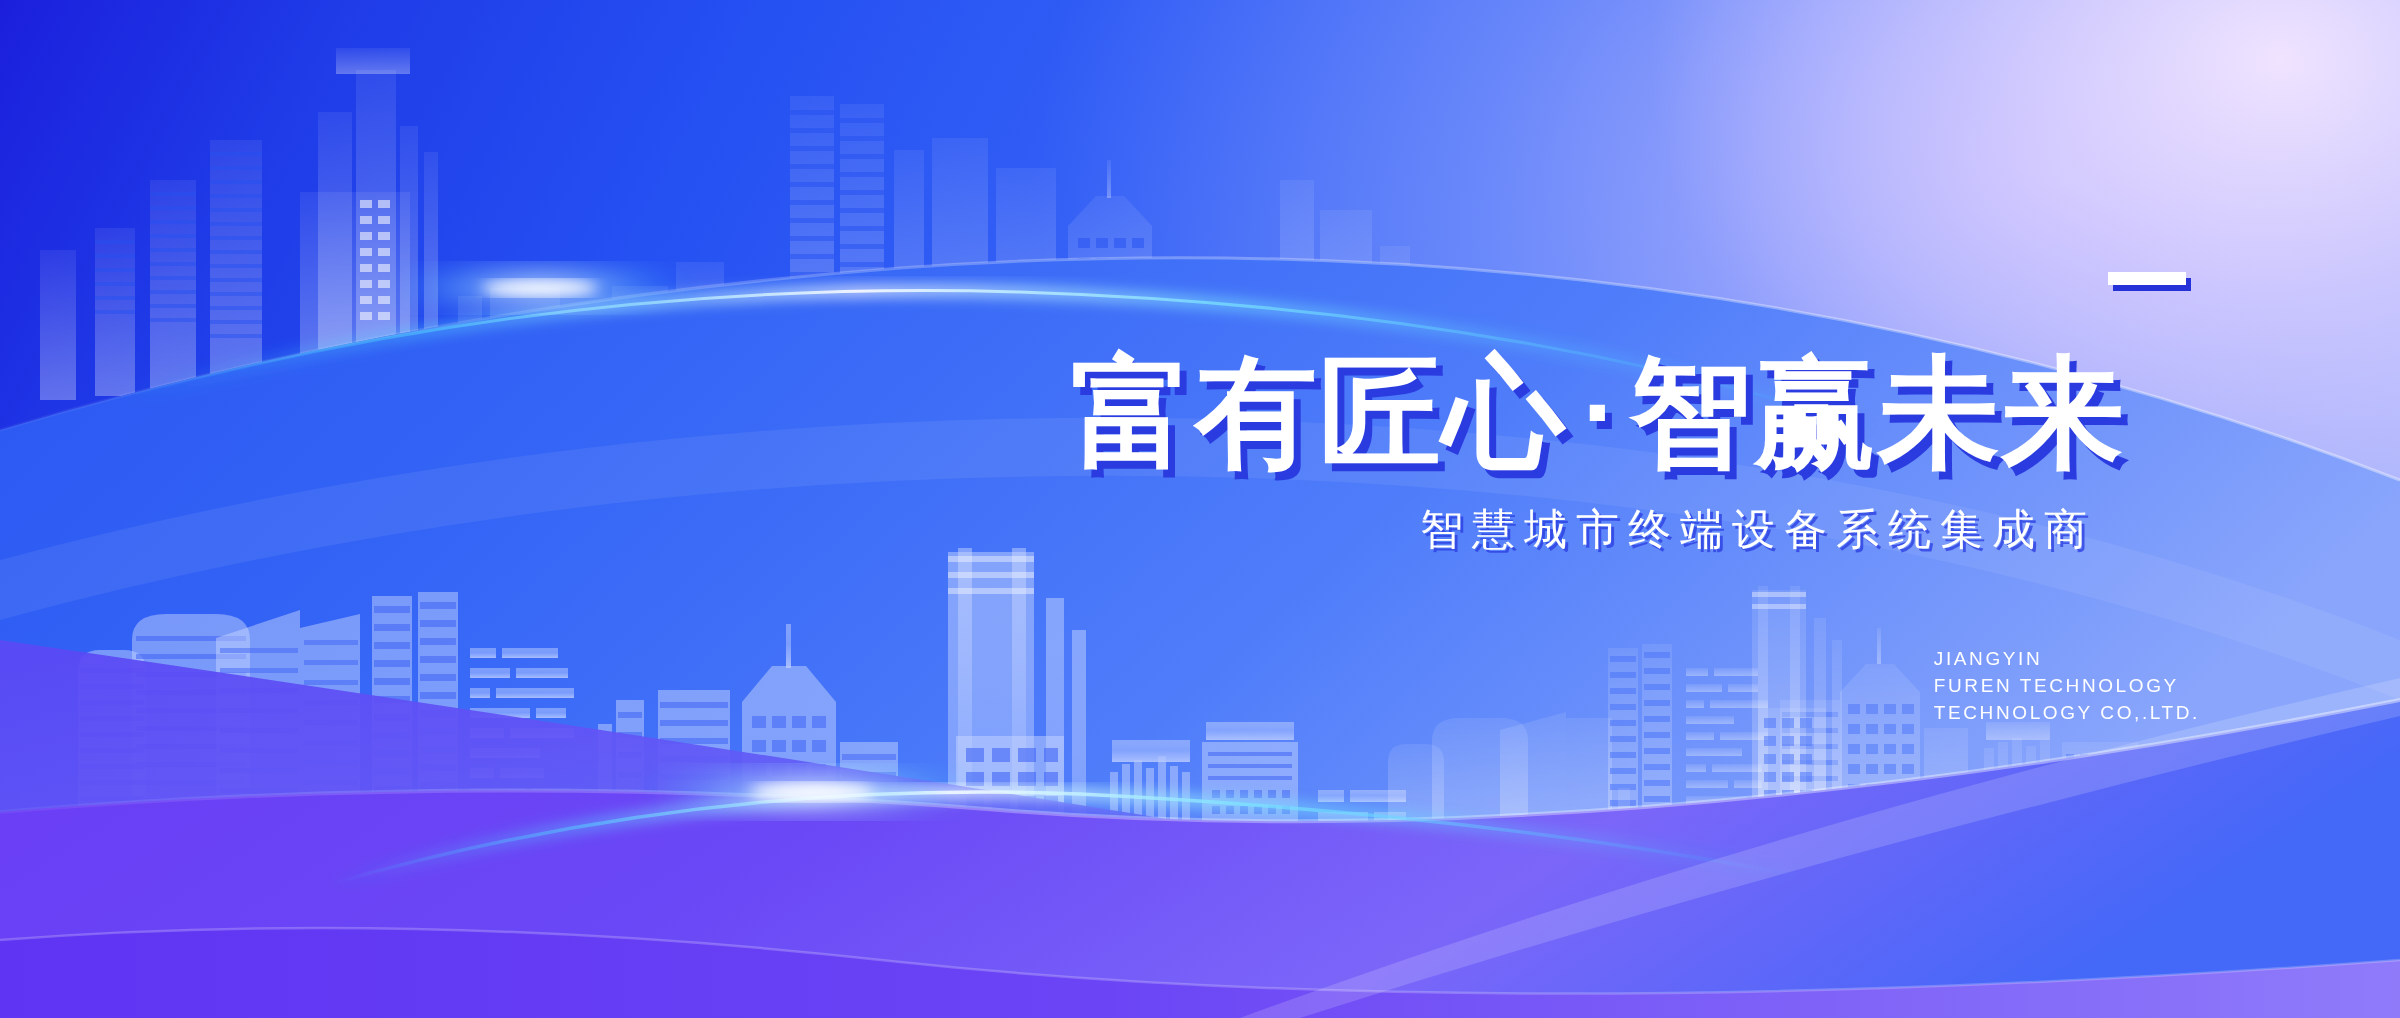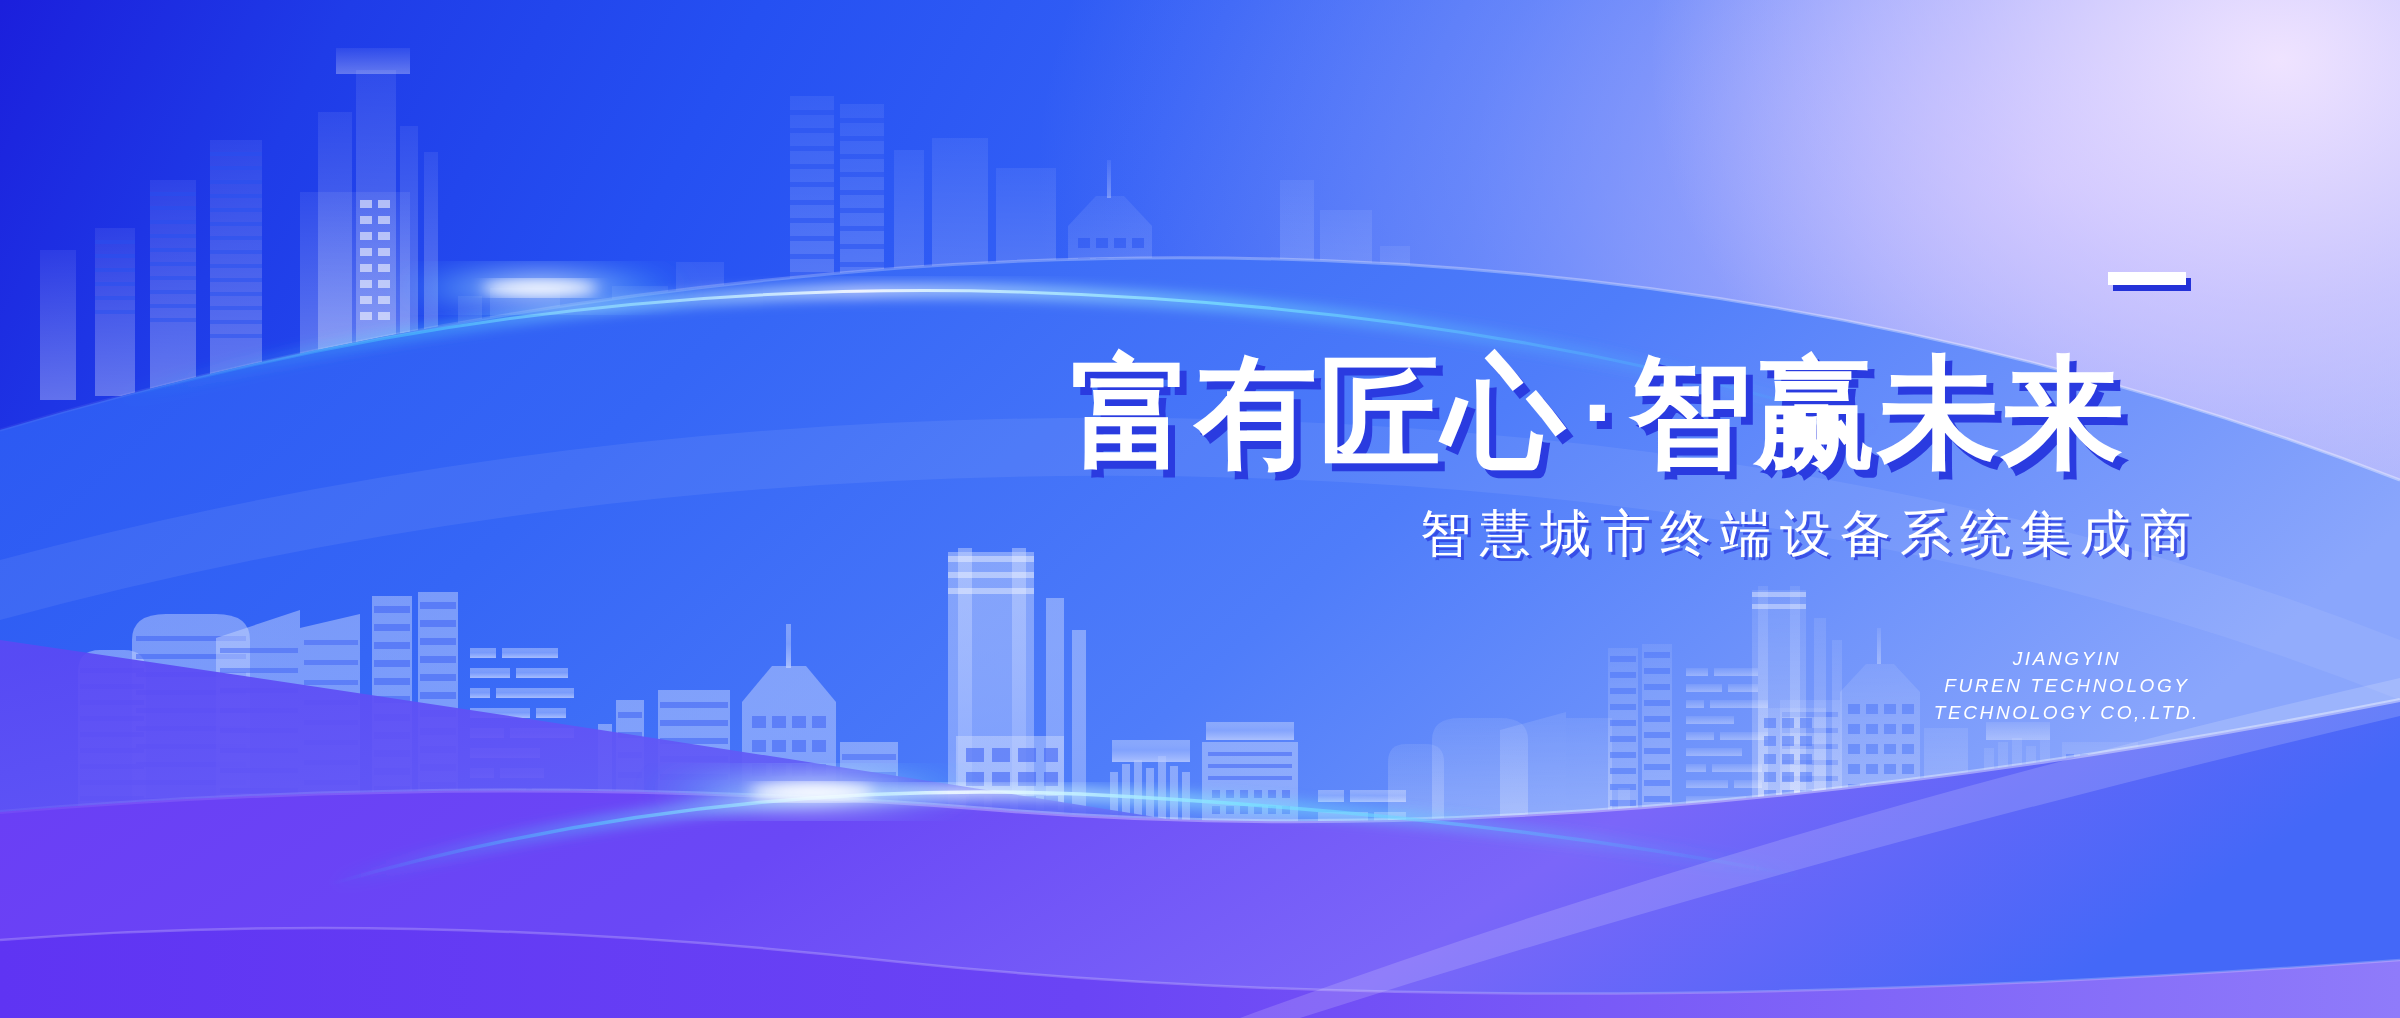--- a/index.html
+++ b/index.html
@@ -33,35 +33,34 @@
     letter-spacing:2px;
     white-space:nowrap;
     text-shadow:7px 8px 0 #2a3be0;
     font-family:"DejaVu Sans","Liberation Sans",sans-serif;
     margin-left:16px;
   }
   #headline .dot{font-size:86px;vertical-align:12px;padding:0 14px;}
 
   #subtitle{
     position:absolute;left:1420px;top:508px;
-    font-size:51px;line-height:1;
+    font-size:43px;line-height:1;
     font-weight:400;color:#ffffff;
     letter-spacing:9px;
     white-space:nowrap;
     text-shadow:3px 3px 0 rgba(42,59,224,.75);
     font-family:"DejaVu Sans","Liberation Sans",sans-serif;
   }
 
   #english{
     position:absolute;right:200px;top:645px;
-    text-align:center;color:#ffffff;
+    text-align:left;color:#ffffff;
     font-size:19px;line-height:27px;
     letter-spacing:2.6px;
     font-family:"Liberation Sans","DejaVu Sans",sans-serif;
-    font-style:italic;
   }
   #english div{white-space:nowrap;}
 </style>
 </head>
 <body>
 
 <div id="banner">
 
   <svg class="layer" viewBox="0 0 2400 1018" preserveAspectRatio="none">
     <defs>

